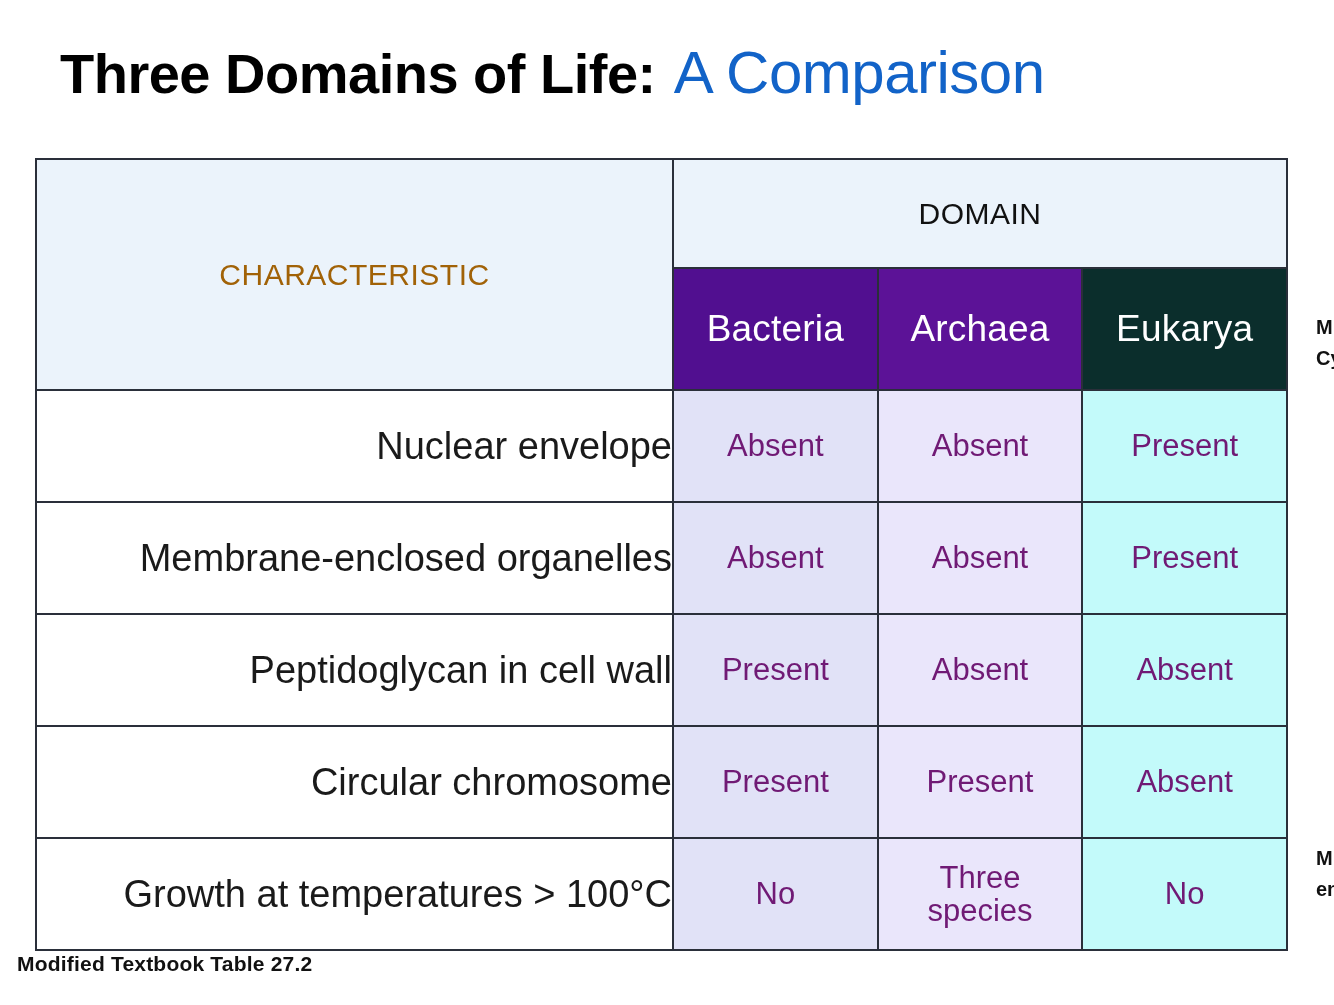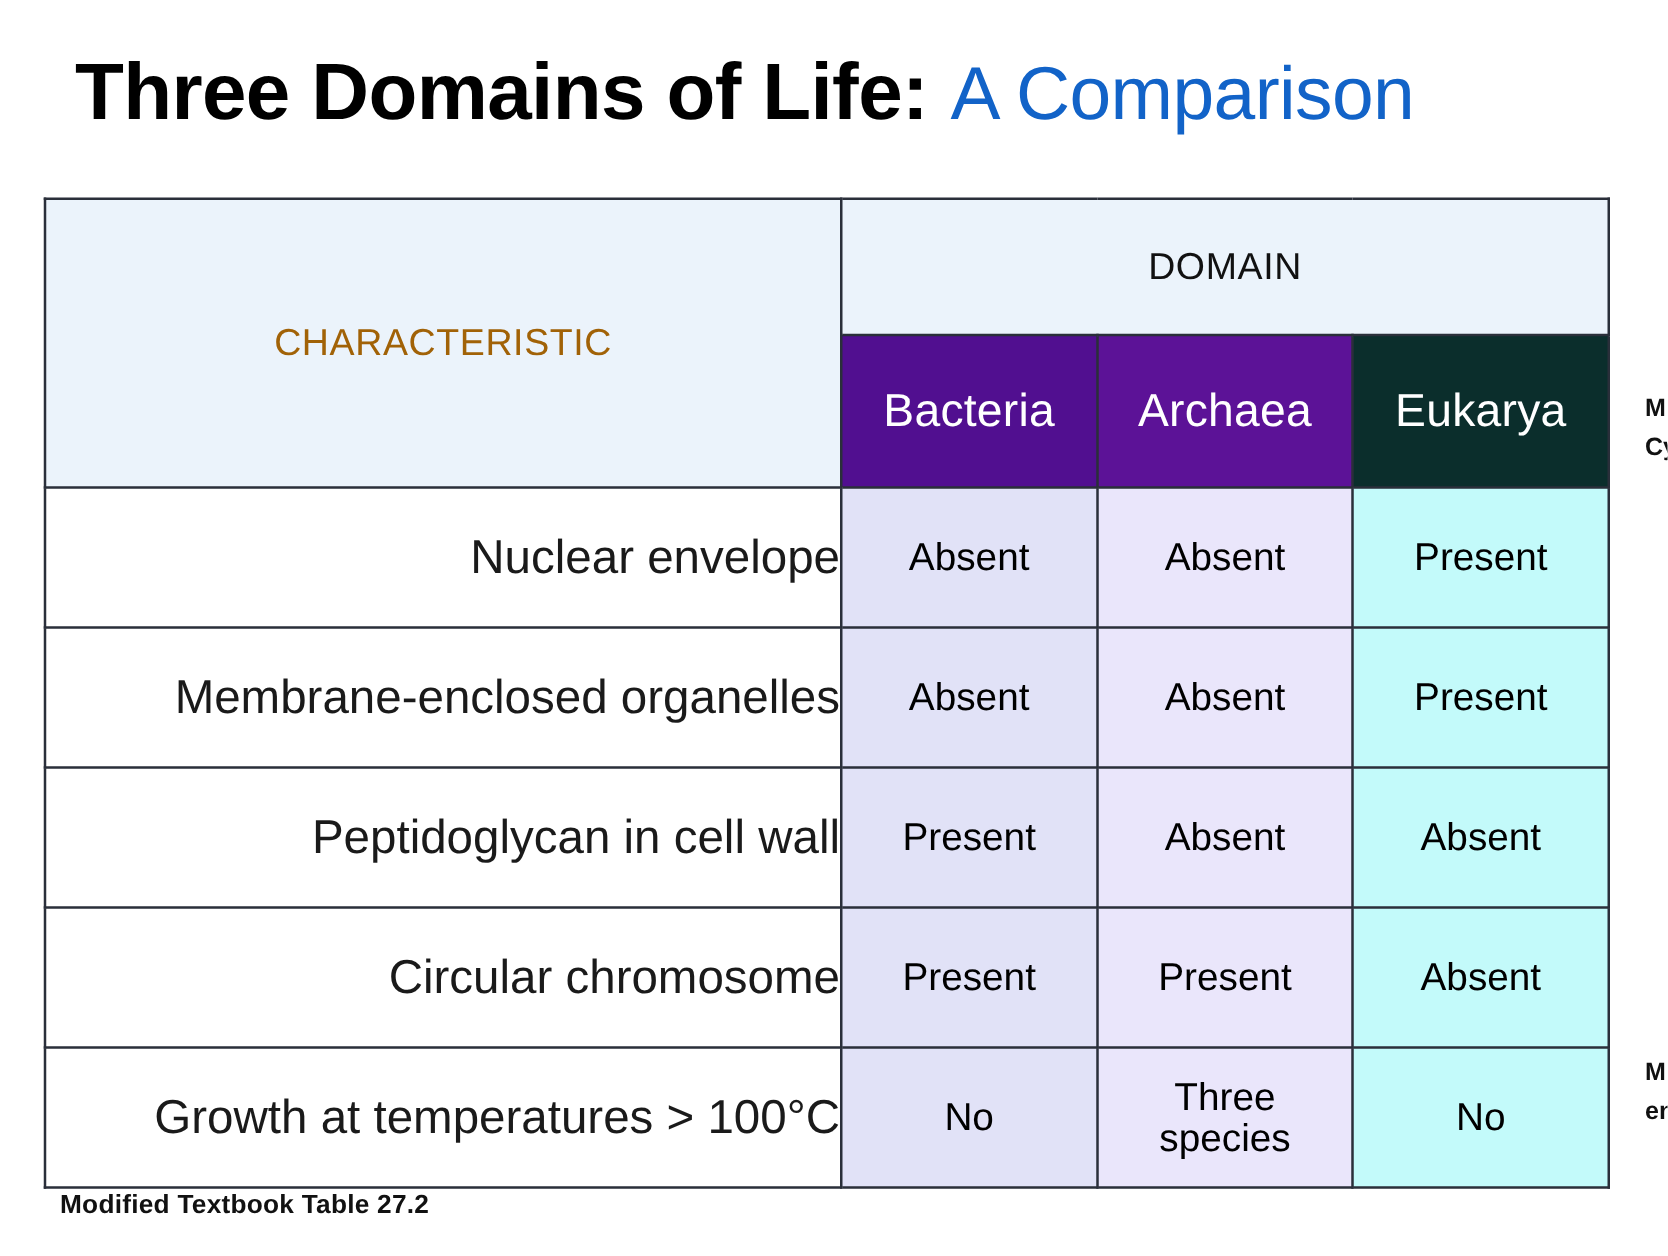--- a/index.html
+++ b/index.html
@@ -20,21 +20,21 @@
   #title-bar {
     position: absolute;
     left: 60px;
     top: 34px;
     width: 1260px;
     height: 78px;
     white-space: nowrap;
     line-height: 78px;
   }
   .title-main {
-    font-size: 64px;
+    font-size: 56px;
     font-weight: bold;
     color: #000000;
     letter-spacing: -0.5px;
   }
   .title-accent {
     font-size: 60px;
     font-weight: normal;
     color: #1263C8;
     letter-spacing: -0.5px;
     margin-left: 18px;
@@ -96,34 +96,34 @@
     background: #ffffff;
     text-align: right;
     font-size: 38px;
     color: #1a1a1a;
     padding-right: 18px;
     height: 110px;
   }
   .cell-value {
     text-align: center;
     font-size: 31px;
-    color: #000000;
+    color: #701a75;
     line-height: 1.08;
     height: 110px;
   }
   .col-bacteria-body { background: #E1E2F7; }
   .col-archaea-body  { background: #EAE6FB; }
   .col-eukarya-body  { background: #C3FAFA; }
 
   .cell-value .wrap-line { display: block; }
 
   
   #footer-note {
     position: absolute;
-    left: 48px;
+    left: 17px;
     top: 952px;
     font-size: 21px;
     font-weight: bold;
     color: #111111;
     letter-spacing: 0.2px;
   }
 
   
   .edge-note {
     position: absolute;

